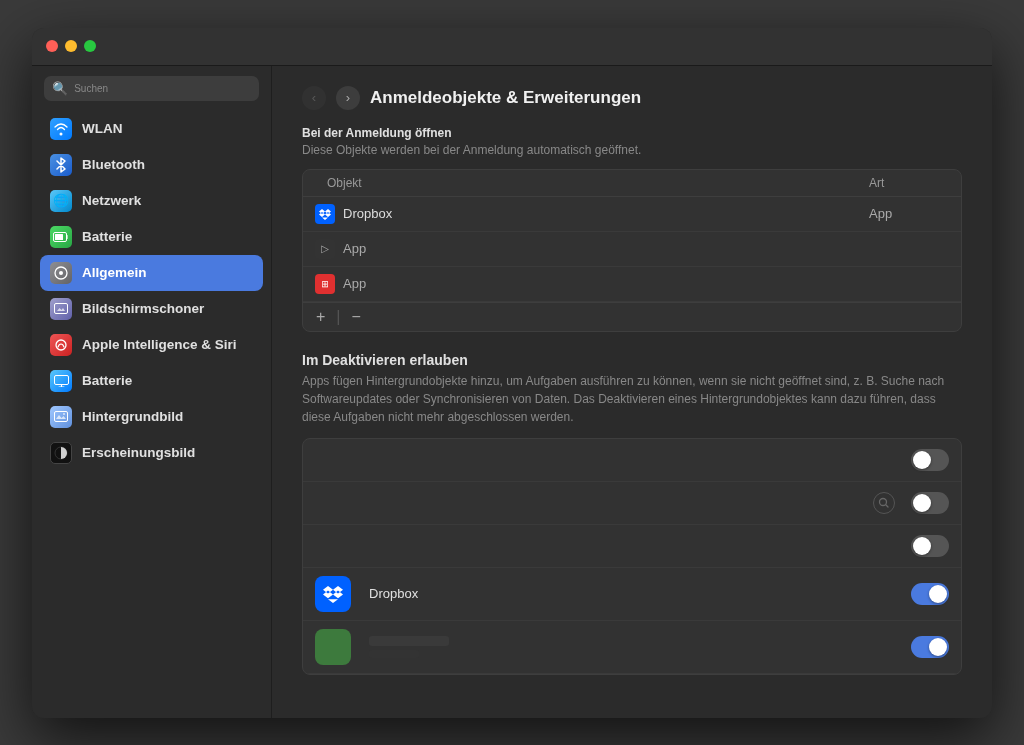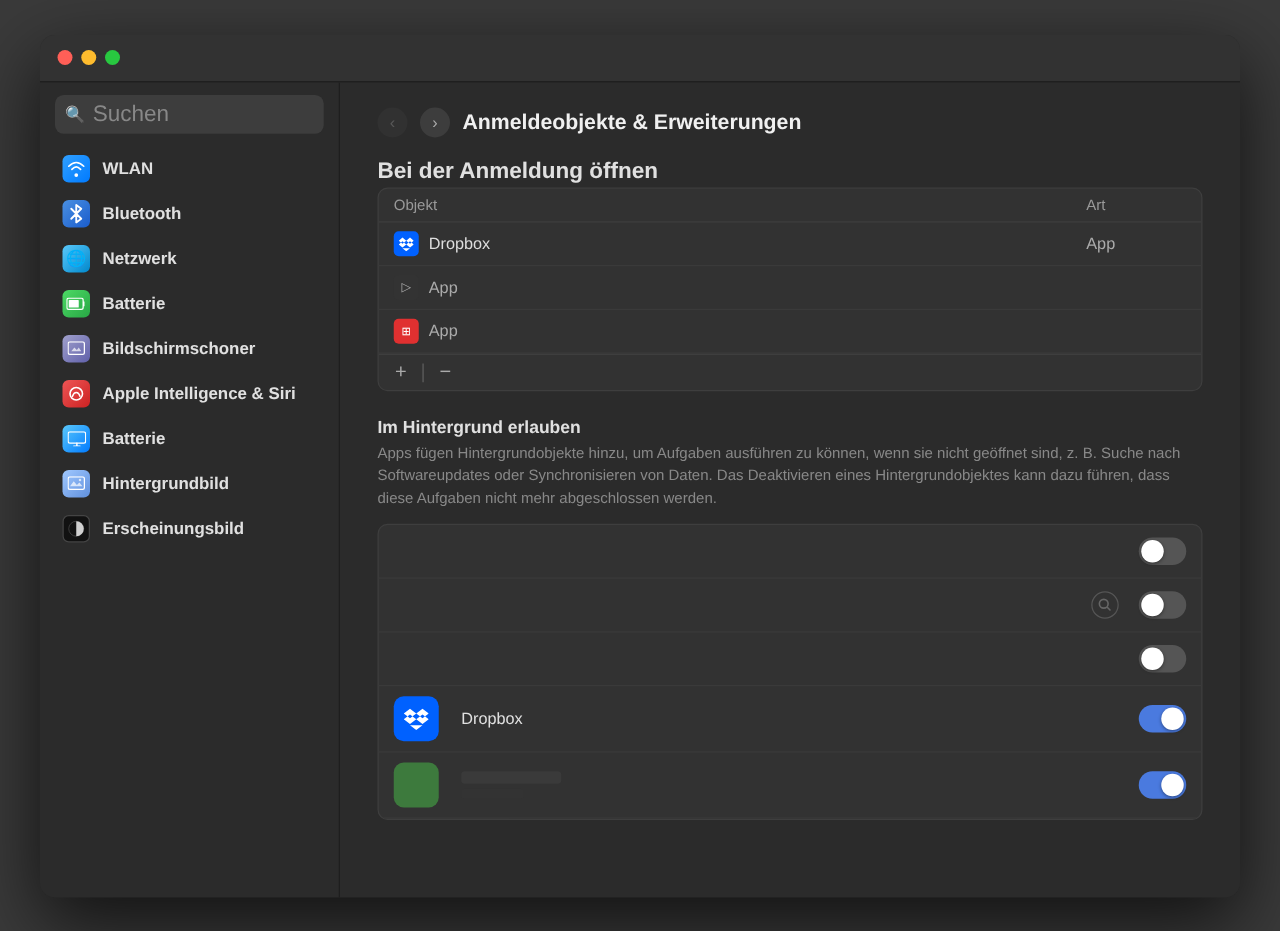--- a/index.html
+++ b/index.html
@@ -83,21 +83,21 @@
     .search-icon {
       color: #888;
       font-size: 13px;
     }
 
     .search-input {
       background: transparent;
       border: none;
       outline: none;
       color: #f97316;
-      font-size: 18px;
+      font-size: 10px;
       width: 100%;
     }
 
     .search-input::placeholder { color: #888; }
 
     .sidebar-list {
       list-style: none;
       padding: 0 8px;
       overflow-y: auto;
       font-weight: bold;
@@ -174,21 +174,21 @@
     }
     .nav-btn.disabled { opacity: 0.35; cursor: default; }
 
     .page-title {
       font-size: 17px;
       font-weight: 600;
       color: #f0f0f0;
     }
 
     .section-title {
-      font-size: 18px;
+      font-size: 12px;
       font-weight: 600;
       color: #e0e0e0;
       margin-bottom: 3px;
     }
 
     .section-desc {
       font-size: 12px;
       color: #888;
       margin-bottom: 12px;
     }
@@ -203,21 +203,21 @@
     }
 
     .table-header {
       display: flex;
       padding: 6px 12px;
       border-bottom: 1px solid #3e3e3e;
       color: #999;
       font-size: 12px;
     }
 
-    .col-object { flex: 1; }
+    .col-object { flex: 1; margin-left: 12px; }
     .col-art { width: 80px; }
 
     .table-row {
       display: flex;
       align-items: center;
       padding: 7px 12px;
       border-bottom: 1px solid #3a3a3a;
       color: #ddd;
       font-size: 13px;
       cursor: pointer;
@@ -431,20 +431,29 @@
           <div class="sidebar-icon icon-batterie">
             <svg width="16" height="10" viewBox="0 0 16 10" fill="none">
               <rect x="0.5" y="0.5" width="13" height="9" rx="1.5" stroke="white" stroke-width="1"></rect>
               <rect x="2" y="2" width="8" height="6" rx="0.5" fill="white"></rect>
               <path d="M14 3.5v3" stroke="white" stroke-width="1.2" stroke-linecap="round"></path>
             </svg>
           </div>
           <span>Batterie</span>
         </li>
 
+        <li class="sidebar-item active">
+          <div class="sidebar-icon icon-allgemein">
+            <svg width="14" height="14" viewBox="0 0 14 14" fill="none">
+              <circle cx="7" cy="7" r="6" stroke="white" stroke-width="1.3"></circle>
+              <circle cx="7" cy="7" r="2" fill="white"></circle>
+            </svg>
+          </div>
+          <span>Allgemein</span>
+        </li>
 
 
         <li class="sidebar-item">
           <div class="sidebar-icon icon-bildschirmschoner">
             <svg width="14" height="11" viewBox="0 0 14 11" fill="none">
               <rect x="0.5" y="0.5" width="13" height="10" rx="1.5" stroke="white" stroke-width="1"></rect>
               <path d="M3 8l2.5-3 2 2 1.5-2 2 3H3z" fill="white" opacity="0.7"></path>
             </svg>
           </div>
           <span>Bildschirmschoner</span>
@@ -497,20 +506,21 @@
     <div class="main">
 
       <div class="nav-header">
         <button class="nav-btn disabled">‹</button>
         <button class="nav-btn">›</button>
         <span class="page-title">Anmeldeobjekte &amp; Erweiterungen</span>
       </div>
 
       <div>
         <div class="section-title">Bei der Anmeldung öffnen</div>
+        <div class="section-desc">Diese Objekte werden bei der Anmeldung automatisch geöffnet.</div>
 
         <div class="table-container">
           <div class="table-header">
             <span class="col-object">Objekt</span>
             <span class="col-art">Art</span>
           </div>
 
           <div class="table-row">
             <div class="app-icon app-icon-dropbox">
               <svg width="12" height="12" viewBox="0 0 12 12" fill="none">
@@ -533,21 +543,21 @@
 
           <div class="table-footer">
             <button class="add-remove-btn">+</button>
             <span class="divider-line">|</span>
             <button class="add-remove-btn">−</button>
           </div>
         </div>
       </div>
 
       <div>
-        <div class="bg-section-title">Im Hintergrund erlauben</div>
+        <div class="bg-section-title">Im Deaktivieren erlauben</div>
         <div class="bg-section-desc">Apps fügen Hintergrundobjekte hinzu, um Aufgaben ausführen zu können, wenn sie nicht geöffnet sind, z. B. Suche nach Softwareupdates oder Synchronisieren von Daten. Das Deaktivieren eines Hintergrundobjektes kann dazu führen, dass diese Aufgaben nicht mehr abgeschlossen werden.</div>
 
         <div class="bg-items-container">
 
           <div class="ghost-row">
             <div class="toggle off">
               <div class="toggle-knob"></div>
             </div>
           </div>
 

